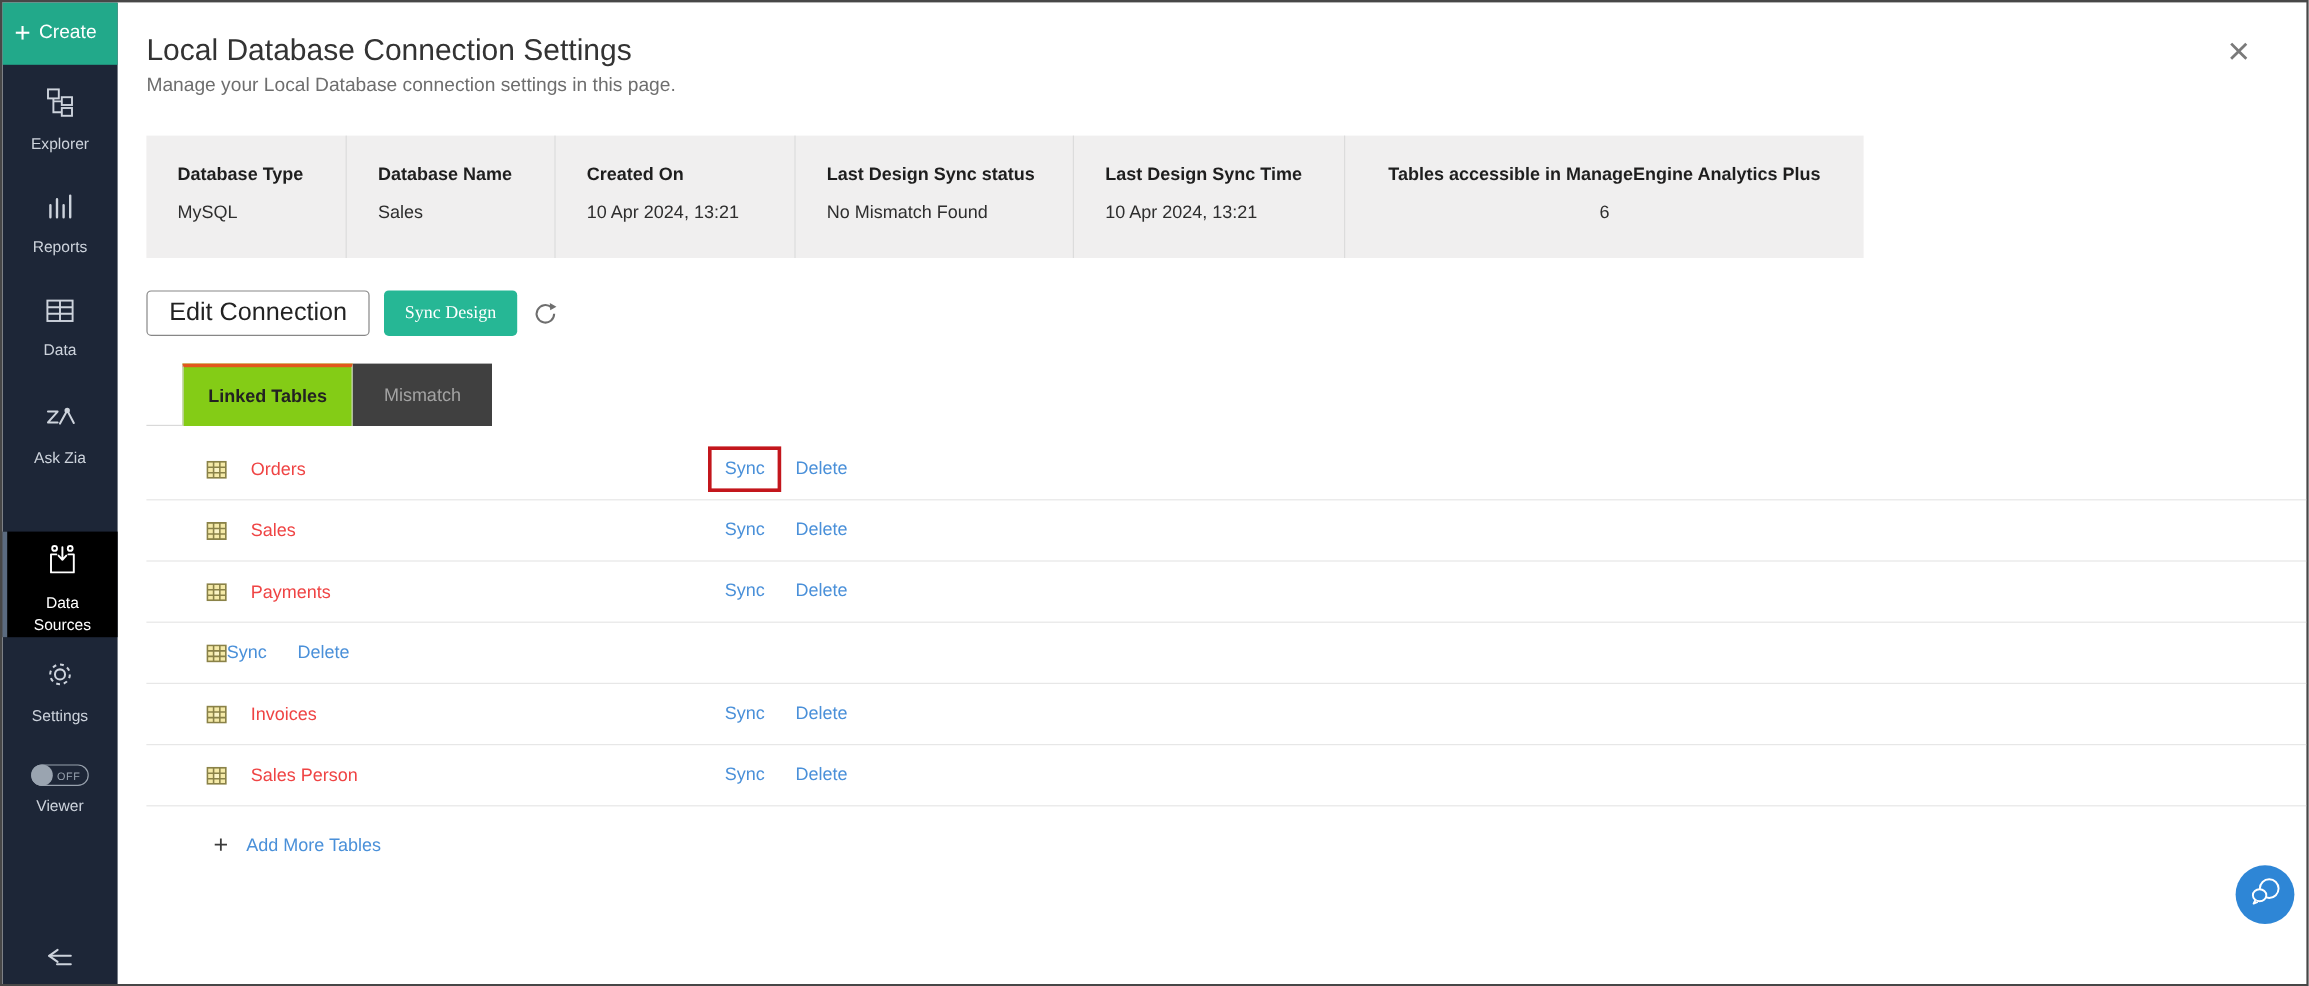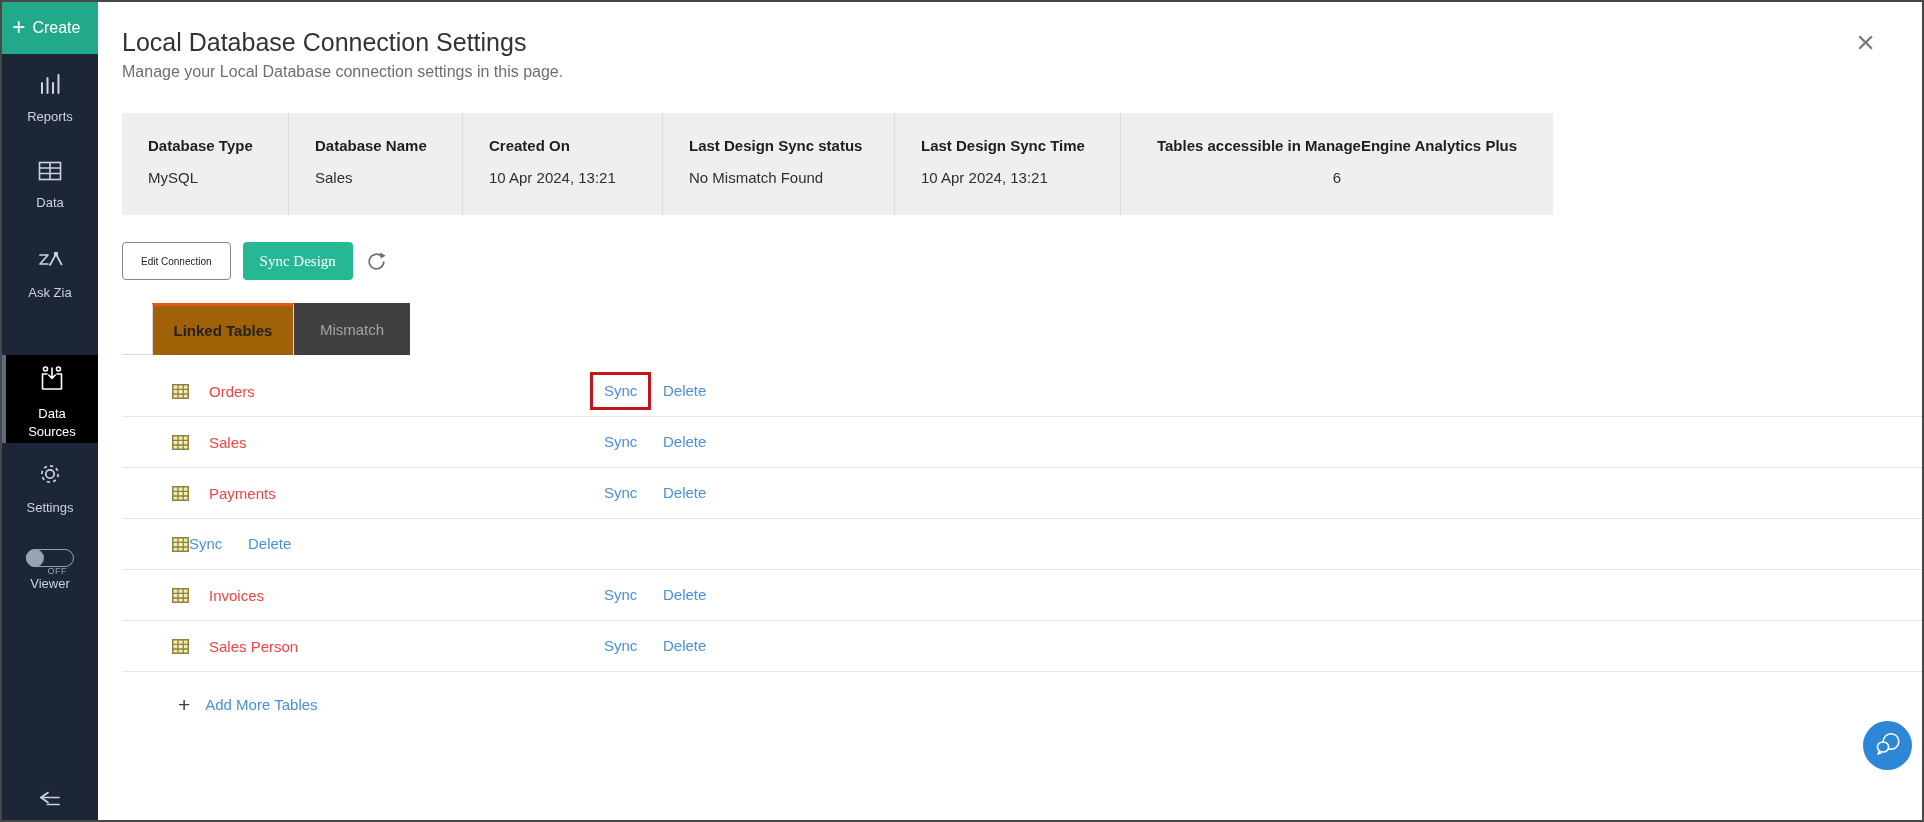--- a/index.html
+++ b/index.html
@@ -25,21 +25,21 @@
   }
   .nav-item:first-of-type { margin-top:8px; }
   .nav-item .nav-label { font-size:13px; color:var(--sidebar-text,#cdd3dc); line-height:1.35; }
   .nav-item.active {
     margin-top:37px; height:88px; background:var(--sidebar-active-bg,#000);
     border-left:4px solid #5b6b80; padding-top:10px;
   }
   .nav-item.active .nav-label { color:#fff; width:62px; }
   .toggle { width:48px; height:18px; border:1px solid #98a1ad; border-radius:10px; position:relative; cursor:pointer; }
   .toggle .knob { position:absolute; left:-1px; top:-1px; width:18px; height:18px; border-radius:50%; background:#9aa4b0; }
-  .toggle .off-label { position:absolute; right:6px; top:16px; font-size:9px; color:#9aa4b0; letter-spacing:.5px; }
+  .toggle .off-label { position:absolute; right:6px; top:4px; font-size:9px; color:#9aa4b0; letter-spacing:.5px; }
   .collapse { margin-top:auto; margin-bottom:8px; display:flex; justify-content:center; cursor:pointer; }
 
   
   .main { flex:1; position:relative; padding:26px 0 0 24px; }
   .page-title { margin:0; font-size:25px; font-weight:500; color:#333; }
   .page-subtitle { margin:6px 0 0; font-size:16px; color:#6e6e6e; }
   .close-x {
     position:absolute; top:24px; right:47px; font-size:32px; color:#7a7a7a;
     font-weight:300; line-height:1; cursor:pointer;
   }
@@ -48,32 +48,32 @@
   .info-col { padding:24px 0 0 26px; border-right:1px solid #dcdcdc; }
   .info-col.c1 { width:167px; } .info-col.c2 { width:174px; } .info-col.c3 { width:200px; }
   .info-col.c4 { width:232px; } .info-col.c5 { width:226px; }
   .info-col.c6 { width:432px; border-right:none; text-align:center; padding-left:0; }
   .info-label { font-size:15px; font-weight:700; color:#1e1e1e; }
   .info-value { margin-top:15px; font-size:15px; color:#2e2e2e; }
 
   .actions-row { margin-top:27px; display:flex; align-items:center; gap:12px; }
   .btn-outline {
     height:38px; padding:0 18px; background:#fff; border:1px solid #878787; border-radius:4px;
-    font-size:10px; color:#222; font-family:inherit; cursor:pointer;
+    font-size:21px; color:#222; font-family:inherit; cursor:pointer;
   }
   .btn-green {
     height:38px; padding:0 17px; background:var(--sync-green,#26b795); color:#fff; border:none;
     border-radius:4px; font-size:15px; font-family:Liberation Serif, serif; cursor:pointer;
   }
   .refresh-wrap { display:flex; align-items:center; cursor:pointer; margin-left:1px; }
 
   .tabs { margin-top:23px; margin-left:30px; display:flex; position:relative; }
   .tab { height:52px; display:flex; align-items:center; justify-content:center; font-size:15px; cursor:pointer; }
   .tab.active {
-    width:142px; background:#a16207; border-top:3px solid var(--tab-orange,#e2571d);
+    width:142px; background:#84cc16; border-top:3px solid var(--tab-orange,#e2571d);
     border-left:1px solid #d9d9d9; border-right:1px solid #d9d9d9; font-weight:700; color:#222;
   }
   .tab.inactive { width:116px; background:#404040; color:#a3a3a3; }
   .tab-leftline { position:absolute; left:-30px; bottom:0; width:30px; height:1px; background:#d9d9d9; }
 
   .tables-list { margin-top:11px; }
   .trow { height:51px; display:flex; align-items:center; border-bottom:1px solid #e7e7e7; }
   .trow .ticon { margin-left:50px; display:flex; }
   .trow .tname { margin-left:20px; width:395px; font-size:15px; color:#ef4444; }
   .cell-sync { width:40px; position:relative; }
@@ -96,20 +96,31 @@
 <body>
 
 <div class="window">
 
   <aside class="sidebar">
     <div class="create-btn">
       <span class="create-plus">+</span>
       <span>Create</span>
     </div>
 
+    <div class="nav-item">
+      <span>
+        <svg width="26" height="26" viewBox="0 0 26 26" fill="none" stroke="#cdd3dc" stroke-width="1.6">
+          <rect x="3" y="2.5" width="9" height="7.5"></rect>
+          <rect x="14.5" y="9" width="8.5" height="6.5"></rect>
+          <rect x="14.5" y="18" width="8.5" height="6.5"></rect>
+          <path d="M7.5 10 V21.5 H14.5 M7.5 12.5 H14.5"></path>
+        </svg>
+      </span>
+      <span class="nav-label">Explorer</span>
+    </div>
 
 
     <div class="nav-item">
       <span>
         <svg width="24" height="24" viewBox="0 0 24 24" fill="none" stroke="#cdd3dc" stroke-width="2" stroke-linecap="round">
           <path d="M4 21 V11 M9.5 21 V6 M15 21 V11 M20.5 21 V3"></path>
         </svg>
       </span>
       <span class="nav-label">Reports</span>
     </div>

